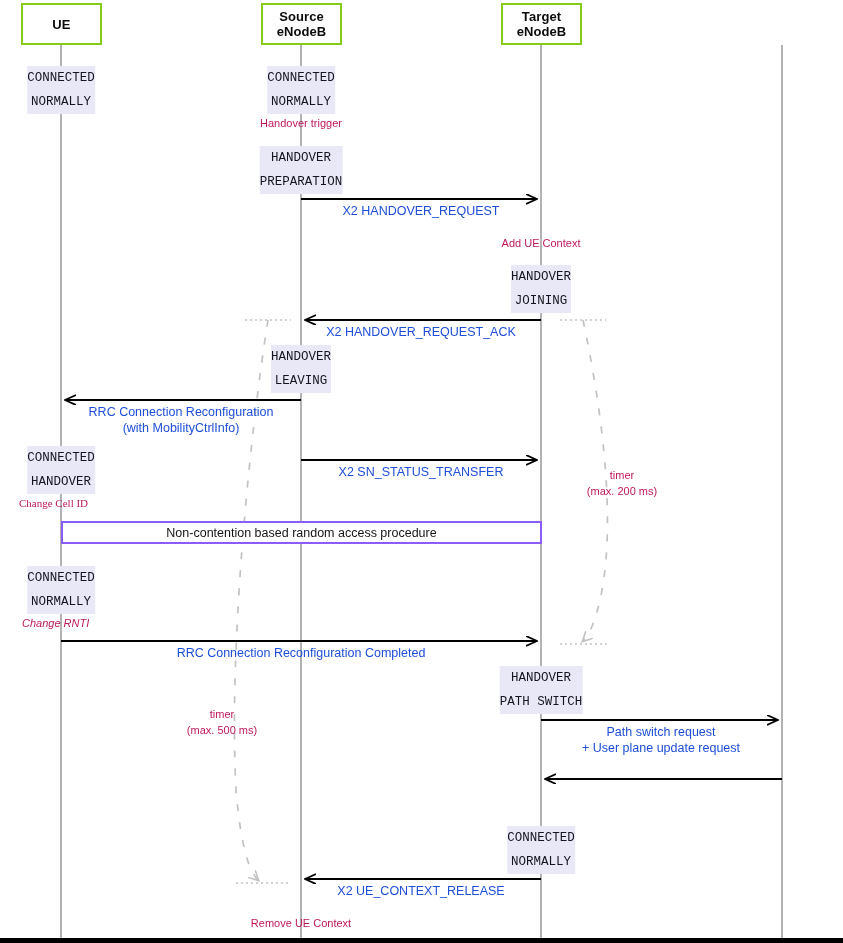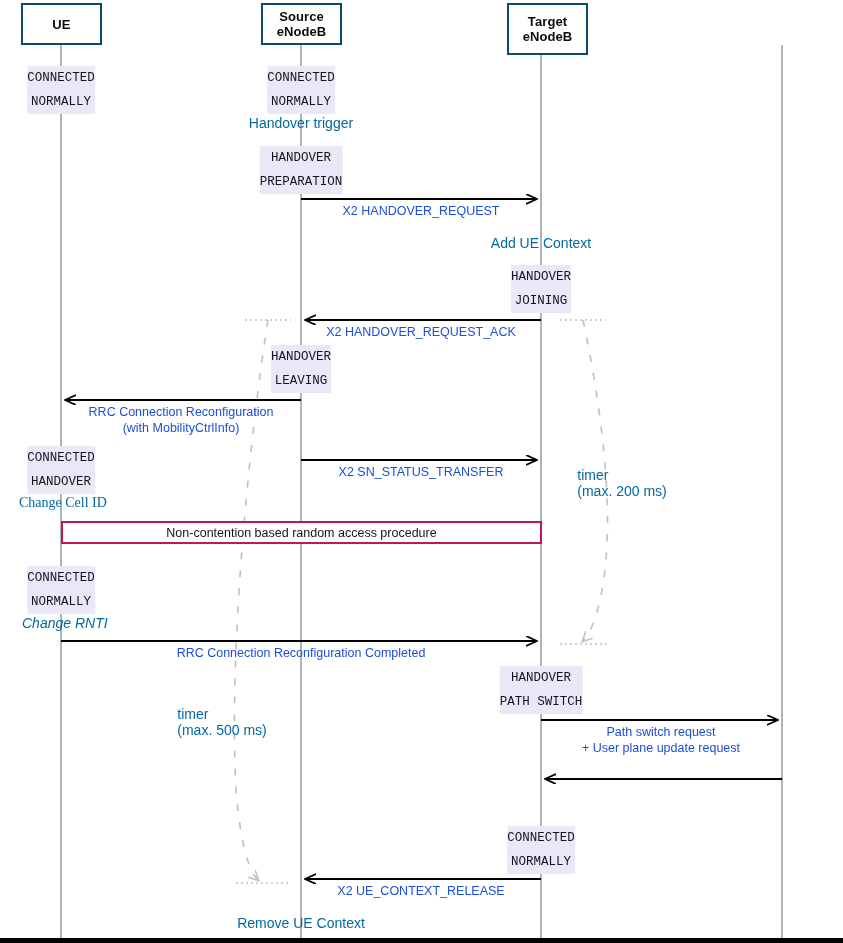--- a/index.html
+++ b/index.html
@@ -20,21 +20,21 @@
   #svg-layer {
     position: absolute;
     left: 0;
     top: 0;
     width: 843px;
     height: 943px;
   }
   .participant-box {
     position: absolute;
     box-sizing: border-box;
-    border: 2px solid #0c4a6e;
+    border: 2px solid #84cc16;
     background: #ffffff;
     display: flex;
     align-items: center;
     justify-content: center;
     text-align: center;
     font-weight: bold;
     font-size: 13px;
     line-height: 15px;
     color: #0c0c0c;
     letter-spacing: 0.1px;
@@ -46,42 +46,42 @@
     font-size: 12.5px;
     line-height: 24px;
     color: #15151f;
     text-align: center;
     white-space: pre;
     transform: translateX(-50%);
     letter-spacing: 0px;
   }
   .note-text {
     position: absolute;
-    font-size: 14px;
+    font-size: 11px;
     line-height: 16px;
-    color: #0369a1;
+    color: #be185d;
     white-space: pre;
-    text-align: left;
+    text-align: center;
   }
   .note-text.center {
     transform: translateX(-50%);
   }
   .msg-label {
     position: absolute;
     font-size: 12.5px;
     line-height: 16px;
     color: #1d4ed8;
     white-space: pre;
     text-align: center;
     transform: translateX(-50%);
   }
   .proc-box {
     position: absolute;
     box-sizing: border-box;
-    border: 2px solid #be185d;
+    border: 2px solid #8b5cf6;
     background: #ffffff;
     display: flex;
     align-items: center;
     justify-content: center;
     font-size: 12.5px;
     color: #141414;
   }
   .bottom-rule {
     position: absolute;
     left: 0;
@@ -148,21 +148,21 @@
 
   <div class="participant-box" style="left:21px; top:3px; width:81px; height:42px;">
     <span>UE</span>
   </div>
 
   <div class="participant-box" style="left:261px; top:3px; width:81px; height:42px; white-space:pre;">
     <span>Source
 eNodeB</span>
   </div>
 
-  <div class="participant-box" style="left:501px; top:3px; width:81px; height:52px; white-space:pre;margin-left:6px;">
+  <div class="participant-box" style="left:501px; top:3px; width:81px; height:42px; white-space:pre;">
     <span>Target
 eNodeB</span>
   </div>
 
 
   <div class="state-label" style="left:61px; top:66px;">CONNECTED
 NORMALLY</div>
 
   <div class="state-label" style="left:301px; top:66px;">CONNECTED
 NORMALLY</div>

